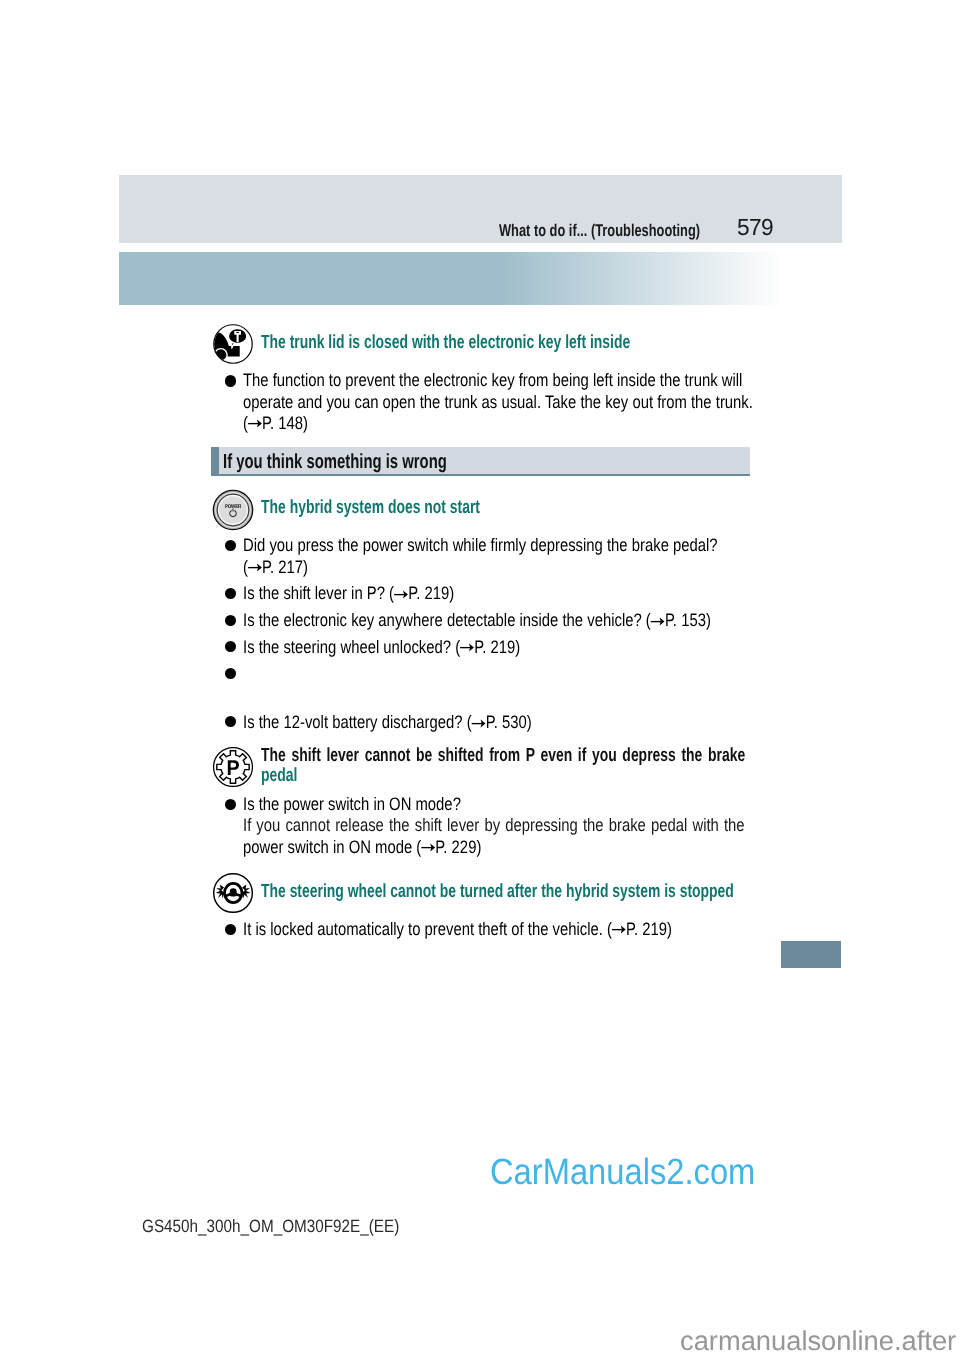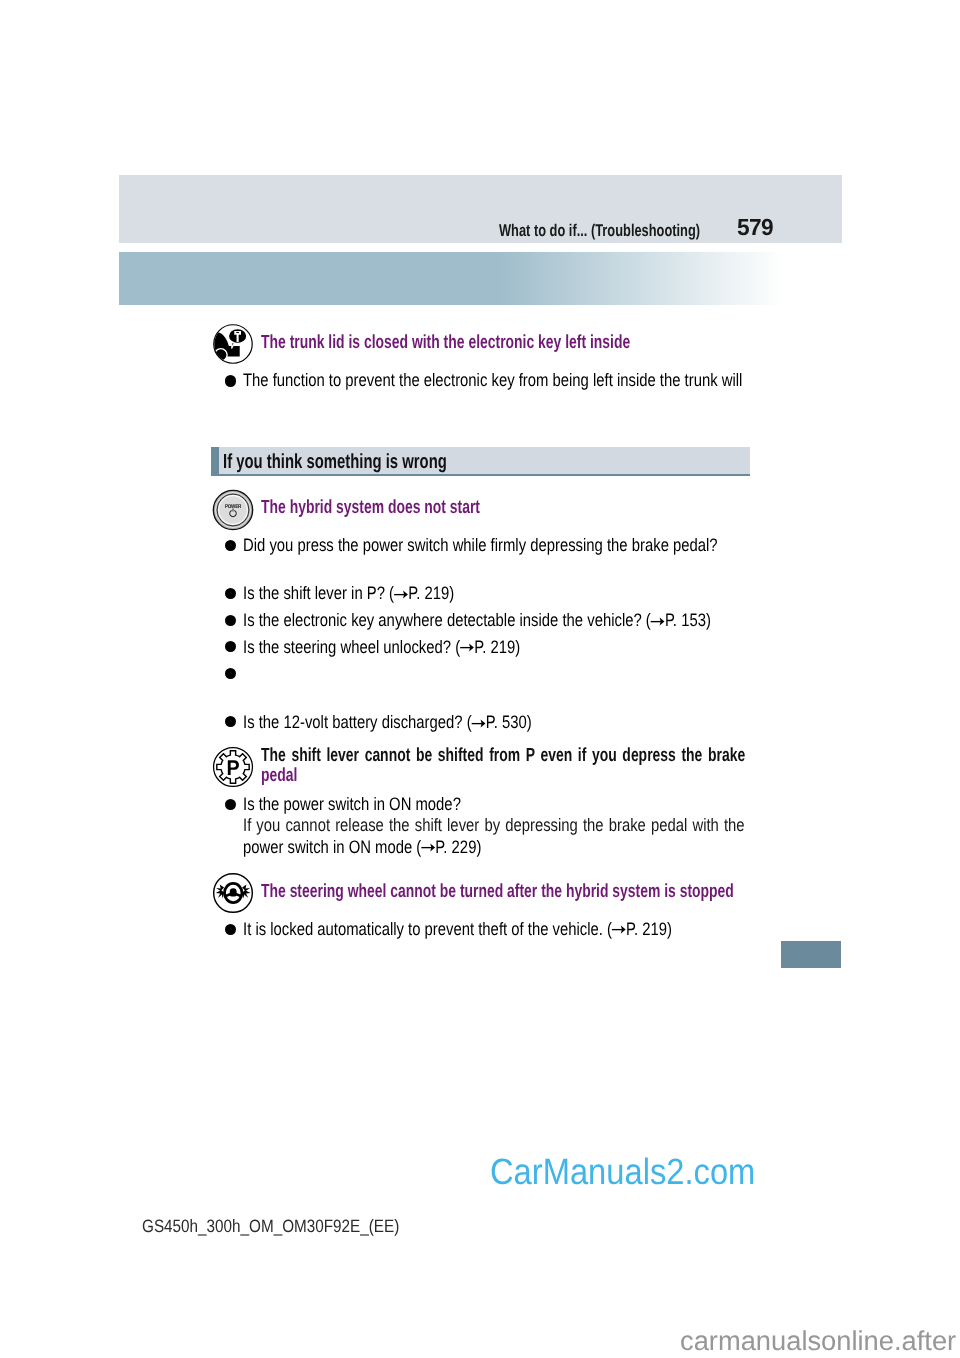--- a/index.html
+++ b/index.html
@@ -12,33 +12,33 @@
   .arr{display:inline-block;width:0.95em;height:0.62em;position:relative;top:0.035em;
        vertical-align:baseline;}
   .arr svg{display:block;width:100%;height:100%;overflow:visible;}
   .page{position:absolute;left:0;top:0;width:960px;height:1358px;border-radius:18px;}
 
   
   .hdr-gray{position:absolute;left:119px;top:175px;width:723px;height:68px;background:#d8dee4;}
   .hdr-title{position:absolute;left:498.7px;top:221.5px;font-size:17px;font-weight:700;
              white-space:nowrap;line-height:17px;
              transform:scaleX(0.755);transform-origin:0 0;}
-  .hdr-page{position:absolute;left:736.8px;top:216px;font-size:23.2px;font-weight:700;
+  .hdr-page{position:absolute;left:736.8px;top:216px;font-size:23.2px;font-weight:400;
             white-space:nowrap;line-height:22px;letter-spacing:-0.6px;
             transform:scaleX(0.98);transform-origin:0 0;}
   .hdr-band{position:absolute;left:119px;top:251.5px;width:666px;height:53.5px;
      background:linear-gradient(90deg,#9fbdcb 0px,#9fbdcb 380px,#ffffff 665.6px);}
 
   
   .content{position:absolute;left:0;top:0;width:960px;}
   .icon-circle{position:absolute;left:212px;width:42px;height:42px;}
   .icon-circle svg{display:block;width:42px;height:42px;}
 
   .ititle{position:absolute;left:260.9px;font-size:19px;font-weight:700;
-          line-height:21px;color:#701a75;}
+          line-height:21px;color:#0f766e;}
   .ititle .sx{display:inline-block;transform:scaleX(0.733);transform-origin:0 0;white-space:nowrap;}
 
   
   .ititle-j{position:absolute;left:260.9px;width:660.5px;font-size:19px;font-weight:700;
             line-height:21px;color:#111;text-align:justify;
             transform:scaleX(0.733);transform-origin:0 0;}
   .ititle-j:after{content:"";display:inline-block;width:100%;}
 
   
   .bul{position:absolute;left:224.6px;width:11.2px;height:11.2px;border-radius:50%;background:#000;}
@@ -99,20 +99,25 @@
           <rect x="57.8" y="21.3" width="6.4" height="2.4" fill="#000"></rect>
         </g>
         <circle cx="50" cy="50" r="45.8" fill="none" stroke="#000" stroke-width="2.8"></circle>
       </svg>
     </div>
     <div class="ititle" style="top:332.0px"><span class="sx">The trunk lid is closed with the electronic key left inside</span></div>
 
     <div class="bul" style="top:375.4px"></div>
     <div class="btext" style="top:370.2px">
       <div><span class="sx">The function to prevent the electronic key from being left inside the trunk will</span></div>
+      <div><span class="sx">operate and you can open the trunk as usual. Take the key out from the trunk.</span></div>
+      <div><span class="sx">(<span class="arr"><svg viewBox="0 0 100 62" preserveAspectRatio="none">
+                <path d="M1 27.5 H78 V35 H1 Z" fill="currentColor"></path>
+                <path d="M64 9 L99 31 L64 53 L72 31 Z" fill="currentColor"></path>
+              </svg></span>P. 148)</span></div>
     </div>
 
     <div class="secbar"></div>
     <div class="secbar-label">If you think something is wrong</div>
 
     <div class="icon-circle" style="top:488.5px">
       <svg viewBox="0 0 100 100" aria-hidden="true">
         <circle cx="50" cy="50" r="46.8" fill="#b4b4b4" stroke="#111" stroke-width="3.2"></circle>
         <circle cx="50" cy="50" r="41.5" fill="none" stroke="#f4f4f4" stroke-width="1.8"></circle>
         <circle cx="50" cy="50" r="38" fill="none" stroke="#252525" stroke-width="2.2"></circle>
@@ -122,20 +127,24 @@
           <path d="M53.2 51 a7.8 7.8 0 1 1 -6.4 0"></path>
           <path d="M50 46.5 v6.8"></path>
         </g>
       </svg>
     </div>
     <div class="ititle" style="top:496.5px"><span class="sx">The hybrid system does not start</span></div>
 
     <div class="bul" style="top:539.8px"></div>
     <div class="btext" style="top:535.1px">
       <div><span class="sx">Did you press the power switch while firmly depressing the brake pedal?</span></div>
+      <div><span class="sx">(<span class="arr"><svg viewBox="0 0 100 62" preserveAspectRatio="none">
+                <path d="M1 27.5 H78 V35 H1 Z" fill="currentColor"></path>
+                <path d="M64 9 L99 31 L64 53 L72 31 Z" fill="currentColor"></path>
+              </svg></span>P. 217)</span></div>
     </div>
 
     <div class="bul" style="top:587.5px"></div>
     <div class="btext" style="top:583.4px">
       <div><span class="sx">Is the shift lever in P? (<span class="arr"><svg viewBox="0 0 100 62" preserveAspectRatio="none">
                 <path d="M1 27.5 H78 V35 H1 Z" fill="currentColor"></path>
                 <path d="M64 9 L99 31 L64 53 L72 31 Z" fill="currentColor"></path>
               </svg></span>P. 219)</span></div>
     </div>
 

